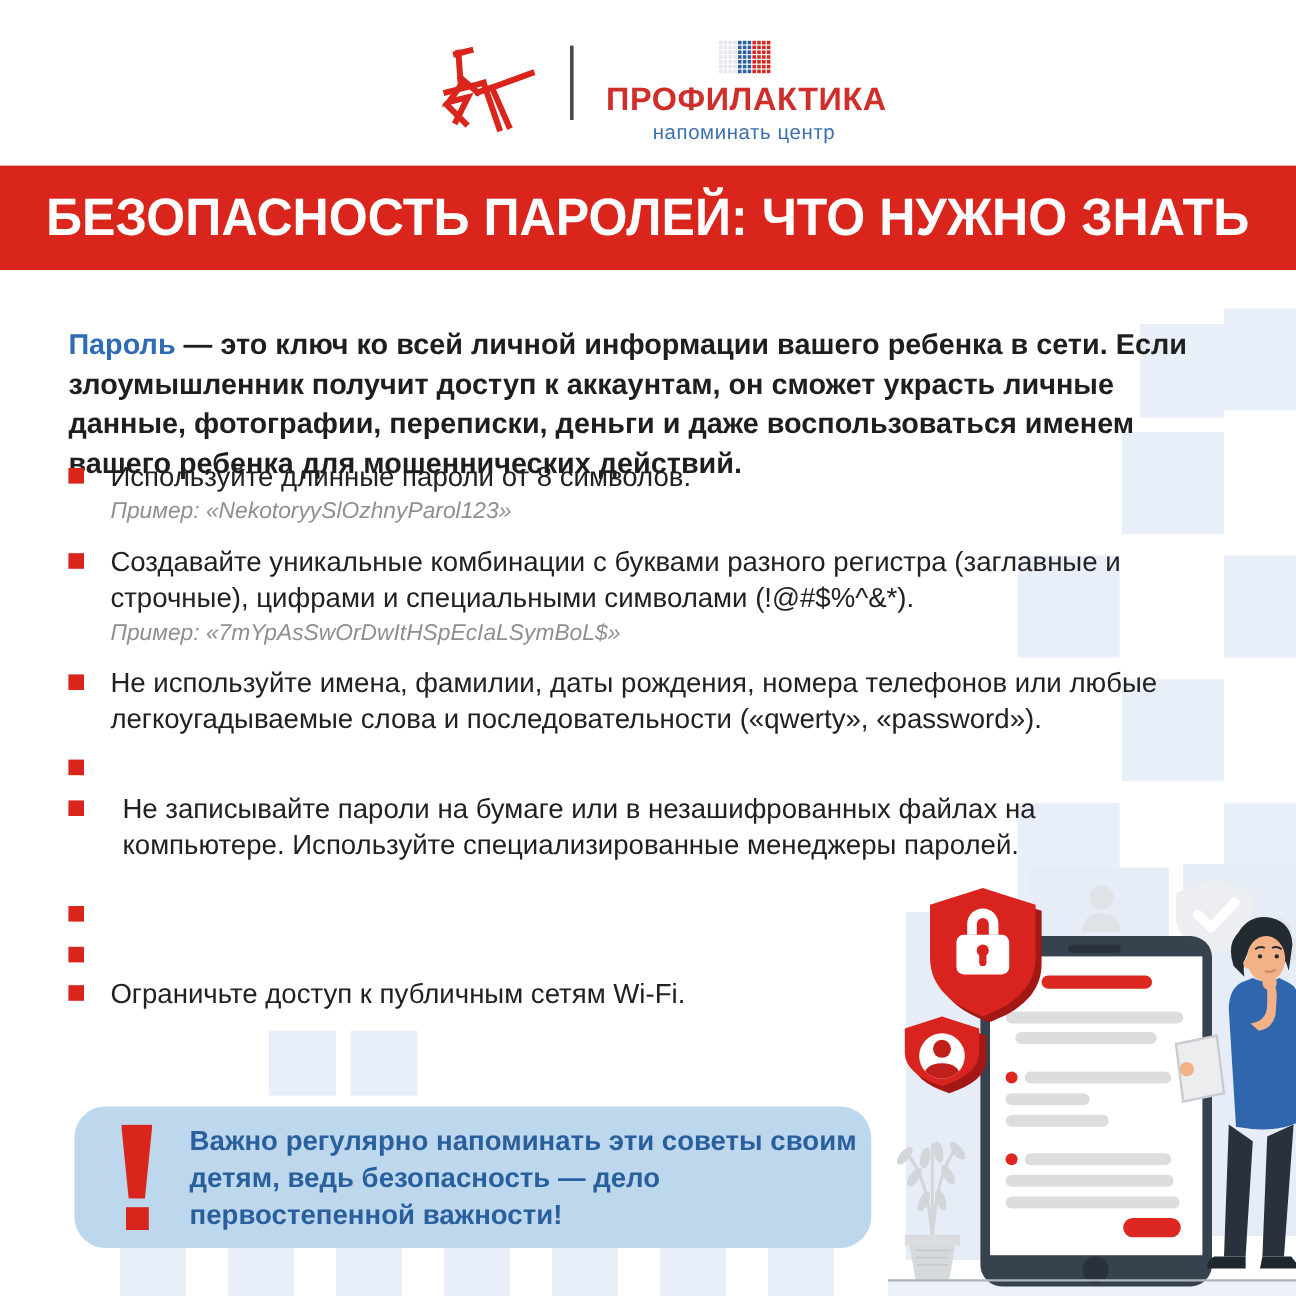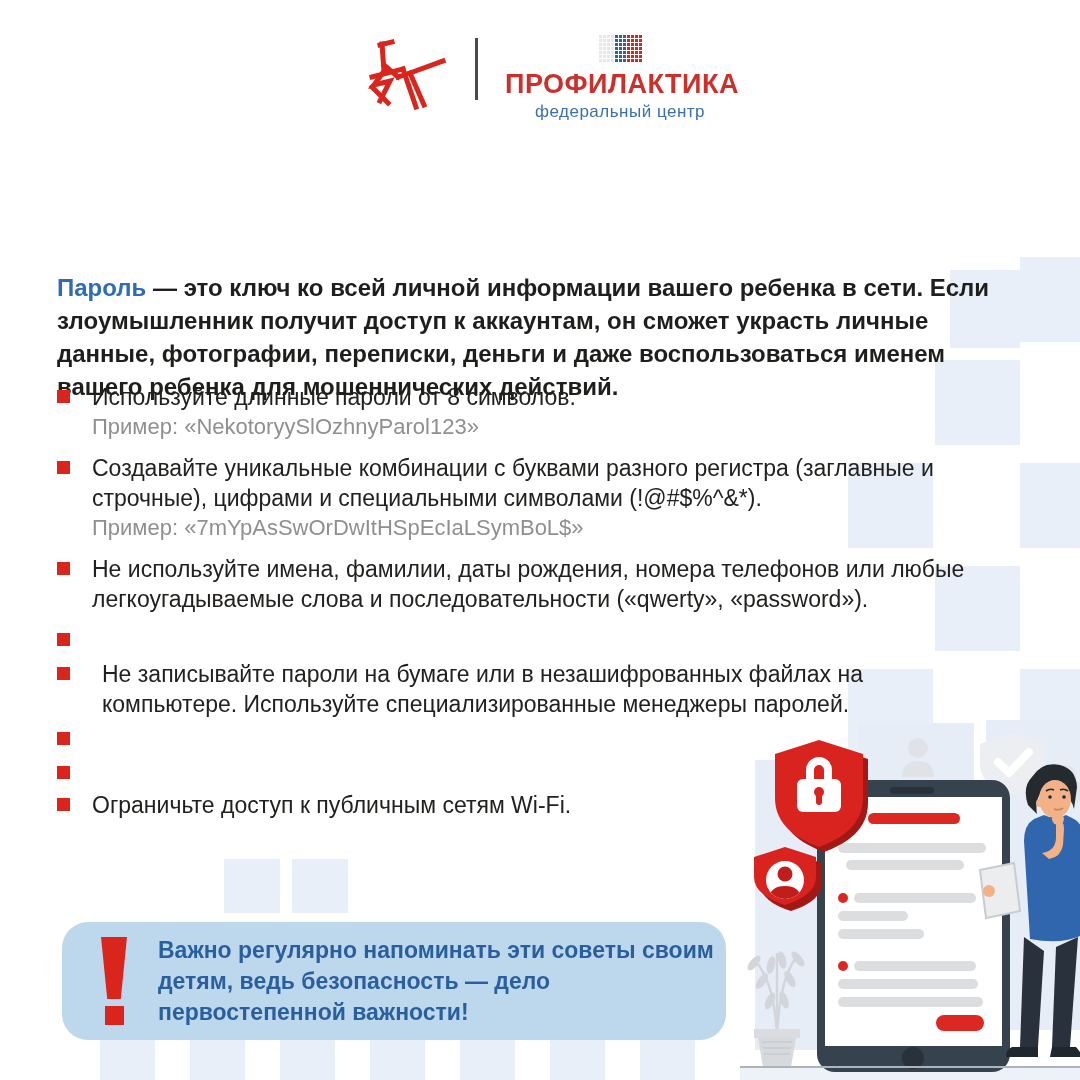--- a/index.html
+++ b/index.html
@@ -25,28 +25,28 @@
 
   
   .intro{position:absolute;left:57px;top:247px;width:940px;font-size:24px;line-height:33px;font-weight:bold;color:#1E1E1C;z-index:3;}
   .intro .lead{color:#2E6CB4;}
 
   
   .tips{position:absolute;left:57px;top:382px;width:990px;margin:0;padding:0;list-style:none;z-index:3;}
   .tips li{display:flex;gap:22px;margin-bottom:11px;}
   .tips .bullet{flex:0 0 13px;width:13px;height:13px;margin-top:8px;background:#DA251D;}
   .tips .txt{font-size:23px;line-height:30px;color:#22211F;}
-  .tips .example{display:block;color:#8F8F8F;font-size:22px;line-height:30px;margin-top:0;}
+  .tips .example{display:block;font-style:italic;color:#8F8F8F;font-size:19px;line-height:30px;margin-top:0;}
   .tips .example:empty{display:none;}
   .tips li:nth-child(2) .txt-main{display:inline-block;max-width:925px;}
   .tips li:nth-child(3) .txt-main{display:inline-block;max-width:955px;}
   .tips li:nth-child(5) .txt-main{display:inline-block;max-width:790px;}
   .tips li:nth-child(7) .txt-main{display:inline-block;max-width:625px;}
   .tips li:nth-child(4){margin-bottom:13px;}
-  .tips li:nth-child(5){margin-bottom:5px;gap:32px;}
+  .tips li:nth-child(5){margin-bottom:28px;gap:32px;}
   .tips li:nth-child(6){margin-bottom:13px;}
 
   
   .callout{position:absolute;left:62px;top:922px;width:664px;height:118px;background:#BDD8EC;border-radius:26px;display:flex;align-items:center;z-index:3;}
   .excl{margin-left:38px;width:28px;display:flex;flex-direction:column;align-items:center;}
   .excl .bar{width:26px;height:62px;background:#DA251D;clip-path:polygon(0 0,100% 0,76% 100%,24% 100%);}
   .excl .dot{width:19px;height:19px;background:#DA251D;margin-top:7px;}
   .callout p{margin:0 0 0 30px;width:560px;font-size:23px;line-height:31px;font-weight:bold;color:#2A5F9E;}
 
   .illus{position:absolute;left:740px;top:715px;width:340px;height:365px;z-index:2;}
@@ -164,24 +164,27 @@
           <i style="background: rgb(228, 231, 236);"></i>
           <i style="background: rgb(46, 95, 163);"></i>
           <i style="background: rgb(46, 95, 163);"></i>
           <i style="background: rgb(46, 95, 163);"></i>
           <i style="background: rgb(214, 39, 31);"></i>
           <i style="background: rgb(214, 39, 31);"></i>
           <i style="background: rgb(214, 39, 31);"></i>
           <i style="background: rgb(214, 39, 31);"></i>
         </span>
       <div class="brand-title">ПРОФИЛАКТИКА</div>
-      <div class="brand-sub">федеральный центр</div>
+      <div class="brand-sub">напоминать центр</div>
     </div>
   </div>
 
+  <div class="banner">
+    <h1>БЕЗОПАСНОСТЬ ПАРОЛЕЙ: ЧТО НУЖНО ЗНАТЬ</h1>
+  </div>
 
   <p class="intro"><span class="lead">Пароль</span><span> — это ключ ко всей личной информации вашего ребенка в сети. Если злоумышленник получит доступ к аккаунтам, он сможет украсть личные данные, фотографии, переписки, деньги и даже воспользоваться именем вашего ребенка для мошеннических действий.</span></p>
 
   <ul class="tips">
     <li>
         <span class="bullet"></span>
         <span class="txt"><span class="txt-main">Используйте длинные пароли от 8 символов.</span><span class="example">Пример: «NekotoryySlOzhnyParol123»</span></span>
       </li>
     <li>
         <span class="bullet"></span>

